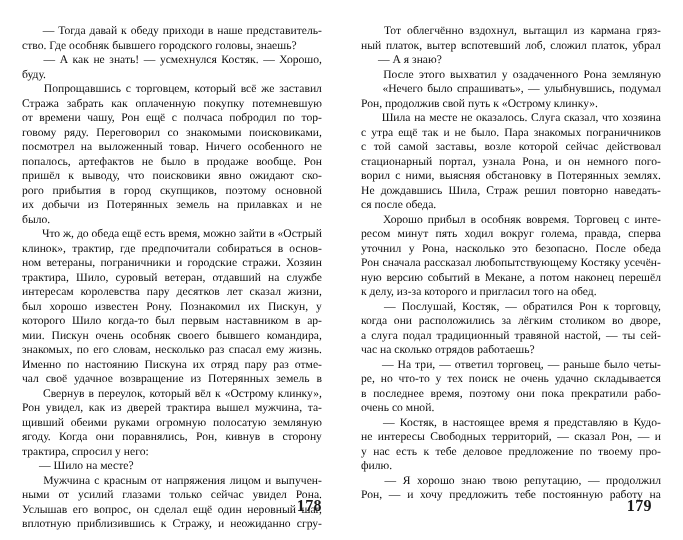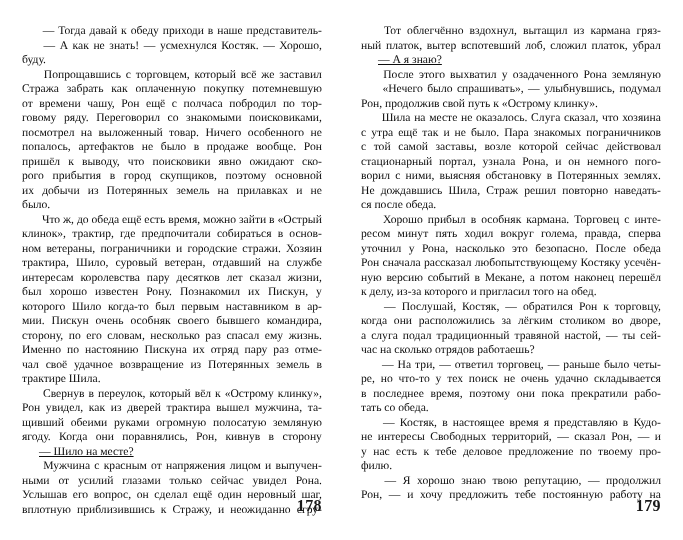--- a/index.html
+++ b/index.html
@@ -46,72 +46,73 @@
     text-rendering: geometricPrecision;
   }
   
   .ln.j {
     display: flex;
     justify-content: space-between;
     white-space: pre;
   }
   .ln.j > span { white-space: pre; }
 
-  .ln.indent { text-indent: 17px; text-decoration: underline; }
+  .ln.indent { text-indent: 17px; }
 
   .folio {
     position: absolute;
     bottom: 25px;
     width: 100%;
     text-align: right;
     font-size: 16px;
     color: #1a1a1a;
     letter-spacing: 0.4px;
     font-family: "Liberation Serif", "DejaVu Serif", serif;
     font-weight: bold;
   }
   #page-left .folio  { left: 22px; width: 300px; }
-  #page-right .folio { left: 19px; width: 300px; }
+  #page-right .folio { left: 10px; width: 300px; }
 </style>
 </head>
 <body>
 
 <div id="spread">
 
   <div class="page" id="page-left">
     <div class="textblock">
         <span class="ln j"><span style="flex: 0 0 17px;"></span><span>—</span><span>Тогда</span><span>давай</span><span>к</span><span>обеду</span><span>приходи</span><span>в</span><span>наше</span><span>представитель-</span></span>
+        <span class="ln">ство. Где особняк бывшего городского головы, знаешь?</span>
         <span class="ln j"><span style="flex: 0 0 17px;"></span><span>—</span><span>А</span><span>как</span><span>не</span><span>знать!</span><span>—</span><span>усмехнулся</span><span>Костяк.</span><span>—</span><span>Хорошо,</span></span>
         <span class="ln">буду.</span>
         <span class="ln j"><span style="flex: 0 0 17px;"></span><span>Попрощавшись</span><span>с</span><span>торговцем,</span><span>который</span><span>всё</span><span>же</span><span>заставил</span></span>
         <span class="ln j"><span>Стража</span><span>забрать</span><span>как</span><span>оплаченную</span><span>покупку</span><span>потемневшую</span></span>
         <span class="ln j"><span>от</span><span>времени</span><span>чашу,</span><span>Рон</span><span>ещё</span><span>с</span><span>полчаса</span><span>побродил</span><span>по</span><span>тор-</span></span>
         <span class="ln j"><span>говому</span><span>ряду.</span><span>Переговорил</span><span>со</span><span>знакомыми</span><span>поисковиками,</span></span>
         <span class="ln j"><span>посмотрел</span><span>на</span><span>выложенный</span><span>товар.</span><span>Ничего</span><span>особенного</span><span>не</span></span>
         <span class="ln j"><span>попалось,</span><span>артефактов</span><span>не</span><span>было</span><span>в</span><span>продаже</span><span>вообще.</span><span>Рон</span></span>
         <span class="ln j"><span>пришёл</span><span>к</span><span>выводу,</span><span>что</span><span>поисковики</span><span>явно</span><span>ожидают</span><span>ско-</span></span>
         <span class="ln j"><span>рого</span><span>прибытия</span><span>в</span><span>город</span><span>скупщиков,</span><span>поэтому</span><span>основной</span></span>
         <span class="ln j"><span>их</span><span>добычи</span><span>из</span><span>Потерянных</span><span>земель</span><span>на</span><span>прилавках</span><span>и</span><span>не</span></span>
         <span class="ln">было.</span>
         <span class="ln j"><span style="flex: 0 0 17px;"></span><span>Что</span><span>ж,</span><span>до</span><span>обеда</span><span>ещё</span><span>есть</span><span>время,</span><span>можно</span><span>зайти</span><span>в</span><span>«Острый</span></span>
         <span class="ln j"><span>клинок»,</span><span>трактир,</span><span>где</span><span>предпочитали</span><span>собираться</span><span>в</span><span>основ-</span></span>
         <span class="ln j"><span>ном</span><span>ветераны,</span><span>пограничники</span><span>и</span><span>городские</span><span>стражи.</span><span>Хозяин</span></span>
         <span class="ln j"><span>трактира,</span><span>Шило,</span><span>суровый</span><span>ветеран,</span><span>отдавший</span><span>на</span><span>службе</span></span>
         <span class="ln j"><span>интересам</span><span>королевства</span><span>пару</span><span>десятков</span><span>лет</span><span>сказал</span><span>жизни,</span></span>
         <span class="ln j"><span>был</span><span>хорошо</span><span>известен</span><span>Рону.</span><span>Познакомил</span><span>их</span><span>Пискун,</span><span>у</span></span>
         <span class="ln j"><span>которого</span><span>Шило</span><span>когда-то</span><span>был</span><span>первым</span><span>наставником</span><span>в</span><span>ар-</span></span>
         <span class="ln j"><span>мии.</span><span>Пискун</span><span>очень</span><span>особняк</span><span>своего</span><span>бывшего</span><span>командира,</span></span>
-        <span class="ln j"><span>сторону,</span><span>по</span><span>его</span><span>словам,</span><span>несколько</span><span>раз</span><span>спасал</span><span>ему</span><span>жизнь.</span></span>
+        <span class="ln j"><span>знакомых,</span><span>по</span><span>его</span><span>словам,</span><span>несколько</span><span>раз</span><span>спасал</span><span>ему</span><span>жизнь.</span></span>
         <span class="ln j"><span>Именно</span><span>по</span><span>настоянию</span><span>Пискуна</span><span>их</span><span>отряд</span><span>пару</span><span>раз</span><span>отме-</span></span>
         <span class="ln j"><span>чал</span><span>своё</span><span>удачное</span><span>возвращение</span><span>из</span><span>Потерянных</span><span>земель</span><span>в</span></span>
-        <span class="ln">трактире Шила.</span>
         <span class="ln j"><span style="flex: 0 0 17px;"></span><span>Свернув</span><span>в</span><span>переулок,</span><span>который</span><span>вёл</span><span>к</span><span>«Острому</span><span>клинку»,</span></span>
         <span class="ln j"><span>Рон</span><span>увидел,</span><span>как</span><span>из</span><span>дверей</span><span>трактира</span><span>вышел</span><span>мужчина,</span><span>та-</span></span>
         <span class="ln j"><span>щивший</span><span>обеими</span><span>руками</span><span>огромную</span><span>полосатую</span><span>земляную</span></span>
         <span class="ln j"><span>ягоду.</span><span>Когда</span><span>они</span><span>поравнялись,</span><span>Рон,</span><span>кивнув</span><span>в</span><span>сторону</span></span>
+        <span class="ln">трактира, спросил у него:</span>
         <span class="ln indent">— Шило на месте?</span>
         <span class="ln j"><span style="flex: 0 0 17px;"></span><span>Мужчина</span><span>с</span><span>красным</span><span>от</span><span>напряжения</span><span>лицом</span><span>и</span><span>выпучен-</span></span>
         <span class="ln j"><span>ными</span><span>от</span><span>усилий</span><span>глазами</span><span>только</span><span>сейчас</span><span>увидел</span><span>Рона.</span></span>
         <span class="ln j"><span>Услышав</span><span>его</span><span>вопрос,</span><span>он</span><span>сделал</span><span>ещё</span><span>один</span><span>неровный</span><span>шаг,</span></span>
         <span class="ln j"><span>вплотную</span><span>приблизившись</span><span>к</span><span>Стражу,</span><span>и</span><span>неожиданно</span><span>сгру-</span></span>
       </div>
     <div class="folio">178</div>
   </div>
 
   <div class="page" id="page-right">
@@ -122,34 +123,34 @@
         <span class="ln j"><span style="flex: 0 0 17px;"></span><span>После</span><span>этого</span><span>выхватил</span><span>у</span><span>озадаченного</span><span>Рона</span><span>земляную</span></span>
         <span class="ln j"><span style="flex: 0 0 17px;"></span><span>«Нечего</span><span>было</span><span>спрашивать»,</span><span>—</span><span>улыбнувшись,</span><span>подумал</span></span>
         <span class="ln">Рон, продолжив свой путь к «Острому клинку».</span>
         <span class="ln j"><span style="flex: 0 0 17px;"></span><span>Шила</span><span>на</span><span>месте</span><span>не</span><span>оказалось.</span><span>Слуга</span><span>сказал,</span><span>что</span><span>хозяина</span></span>
         <span class="ln j"><span>с</span><span>утра</span><span>ещё</span><span>так</span><span>и</span><span>не</span><span>было.</span><span>Пара</span><span>знакомых</span><span>пограничников</span></span>
         <span class="ln j"><span>с</span><span>той</span><span>самой</span><span>заставы,</span><span>возле</span><span>которой</span><span>сейчас</span><span>действовал</span></span>
         <span class="ln j"><span>стационарный</span><span>портал,</span><span>узнала</span><span>Рона,</span><span>и</span><span>он</span><span>немного</span><span>пого-</span></span>
         <span class="ln j"><span>ворил</span><span>с</span><span>ними,</span><span>выясняя</span><span>обстановку</span><span>в</span><span>Потерянных</span><span>землях.</span></span>
         <span class="ln j"><span>Не</span><span>дождавшись</span><span>Шила,</span><span>Страж</span><span>решил</span><span>повторно</span><span>наведать-</span></span>
         <span class="ln">ся после обеда.</span>
-        <span class="ln j"><span style="flex: 0 0 17px;"></span><span>Хорошо</span><span>прибыл</span><span>в</span><span>особняк</span><span>кармана.</span><span>Торговец</span><span>с</span><span>инте-</span></span>
+        <span class="ln j"><span style="flex: 0 0 17px;"></span><span>Хорошо</span><span>прибыл</span><span>в</span><span>особняк</span><span>вовремя.</span><span>Торговец</span><span>с</span><span>инте-</span></span>
         <span class="ln j"><span>ресом</span><span>минут</span><span>пять</span><span>ходил</span><span>вокруг</span><span>голема,</span><span>правда,</span><span>сперва</span></span>
         <span class="ln j"><span>уточнил</span><span>у</span><span>Рона,</span><span>насколько</span><span>это</span><span>безопасно.</span><span>После</span><span>обеда</span></span>
         <span class="ln j"><span>Рон</span><span>сначала</span><span>рассказал</span><span>любопытствующему</span><span>Костяку</span><span>усечён-</span></span>
         <span class="ln j"><span>ную</span><span>версию</span><span>событий</span><span>в</span><span>Мекане,</span><span>а</span><span>потом</span><span>наконец</span><span>перешёл</span></span>
         <span class="ln">к делу, из-за которого и пригласил того на обед.</span>
         <span class="ln j"><span style="flex: 0 0 17px;"></span><span>—</span><span>Послушай,</span><span>Костяк,</span><span>—</span><span>обратился</span><span>Рон</span><span>к</span><span>торговцу,</span></span>
         <span class="ln j"><span>когда</span><span>они</span><span>расположились</span><span>за</span><span>лёгким</span><span>столиком</span><span>во</span><span>дворе,</span></span>
         <span class="ln j"><span>а</span><span>слуга</span><span>подал</span><span>традиционный</span><span>травяной</span><span>настой,</span><span>—</span><span>ты</span><span>сей-</span></span>
         <span class="ln">час на сколько отрядов работаешь?</span>
         <span class="ln j"><span style="flex: 0 0 17px;"></span><span>—</span><span>На</span><span>три,</span><span>—</span><span>ответил</span><span>торговец,</span><span>—</span><span>раньше</span><span>было</span><span>четы-</span></span>
         <span class="ln j"><span>ре,</span><span>но</span><span>что-то</span><span>у</span><span>тех</span><span>поиск</span><span>не</span><span>очень</span><span>удачно</span><span>складывается</span></span>
         <span class="ln j"><span>в</span><span>последнее</span><span>время,</span><span>поэтому</span><span>они</span><span>пока</span><span>прекратили</span><span>рабо-</span></span>
-        <span class="ln">тать со обеда.</span>
+        <span class="ln">очень со мной.</span>
         <span class="ln j"><span style="flex: 0 0 17px;"></span><span>—</span><span>Костяк,</span><span>в</span><span>настоящее</span><span>время</span><span>я</span><span>представляю</span><span>в</span><span>Кудо-</span></span>
         <span class="ln j"><span>не</span><span>интересы</span><span>Свободных</span><span>территорий,</span><span>—</span><span>сказал</span><span>Рон,</span><span>—</span><span>и</span></span>
         <span class="ln j"><span>у</span><span>нас</span><span>есть</span><span>к</span><span>тебе</span><span>деловое</span><span>предложение</span><span>по</span><span>твоему</span><span>про-</span></span>
         <span class="ln">филю.</span>
         <span class="ln j"><span style="flex: 0 0 17px;"></span><span>—</span><span>Я</span><span>хорошо</span><span>знаю</span><span>твою</span><span>репутацию,</span><span>—</span><span>продолжил</span></span>
         <span class="ln j"><span>Рон,</span><span>—</span><span>и</span><span>хочу</span><span>предложить</span><span>тебе</span><span>постоянную</span><span>работу</span><span>на</span></span>
       </div>
     <div class="folio">179</div>
   </div>
 

